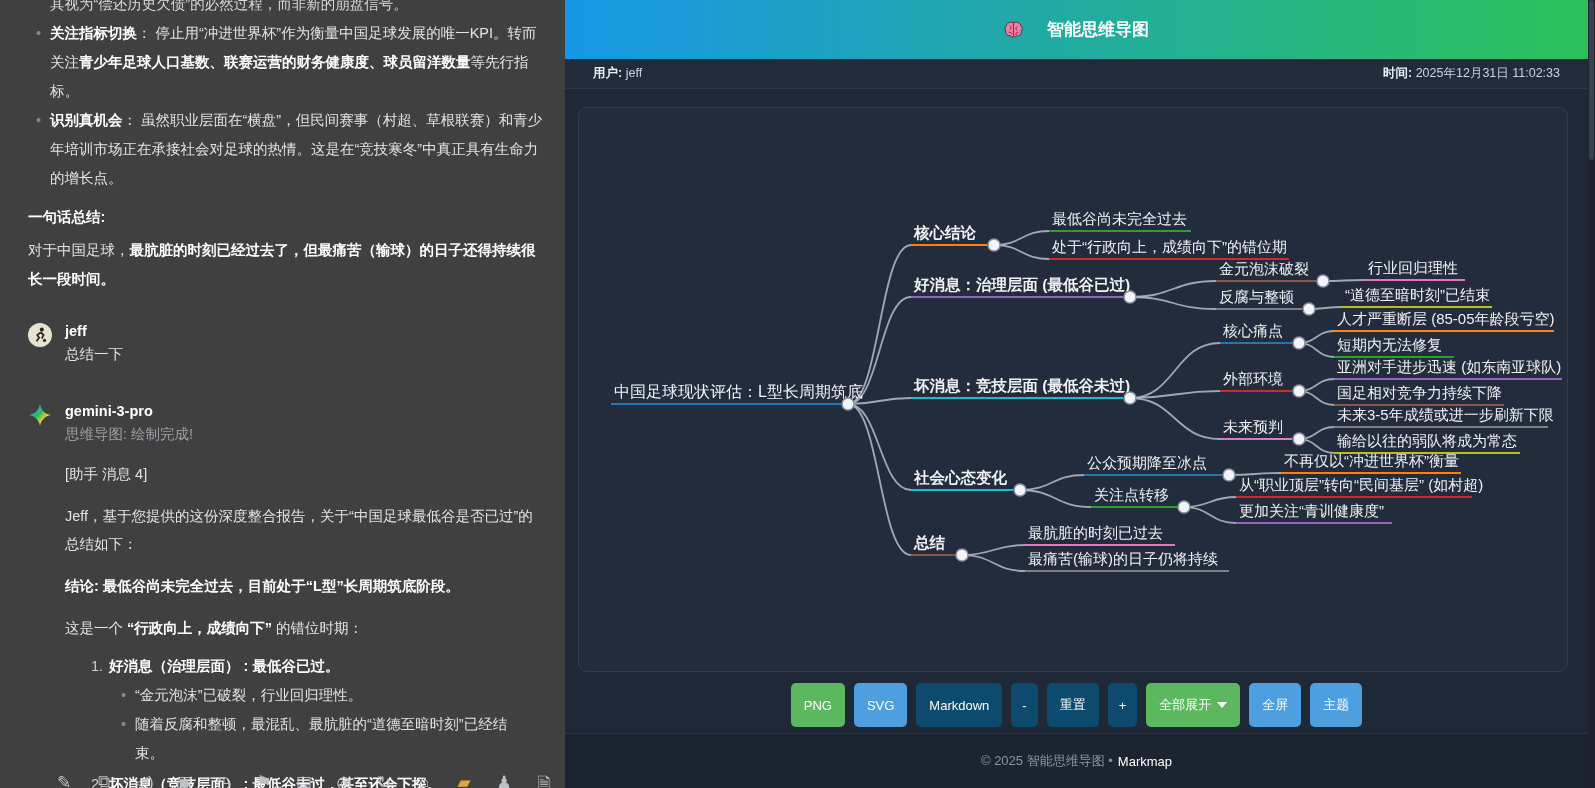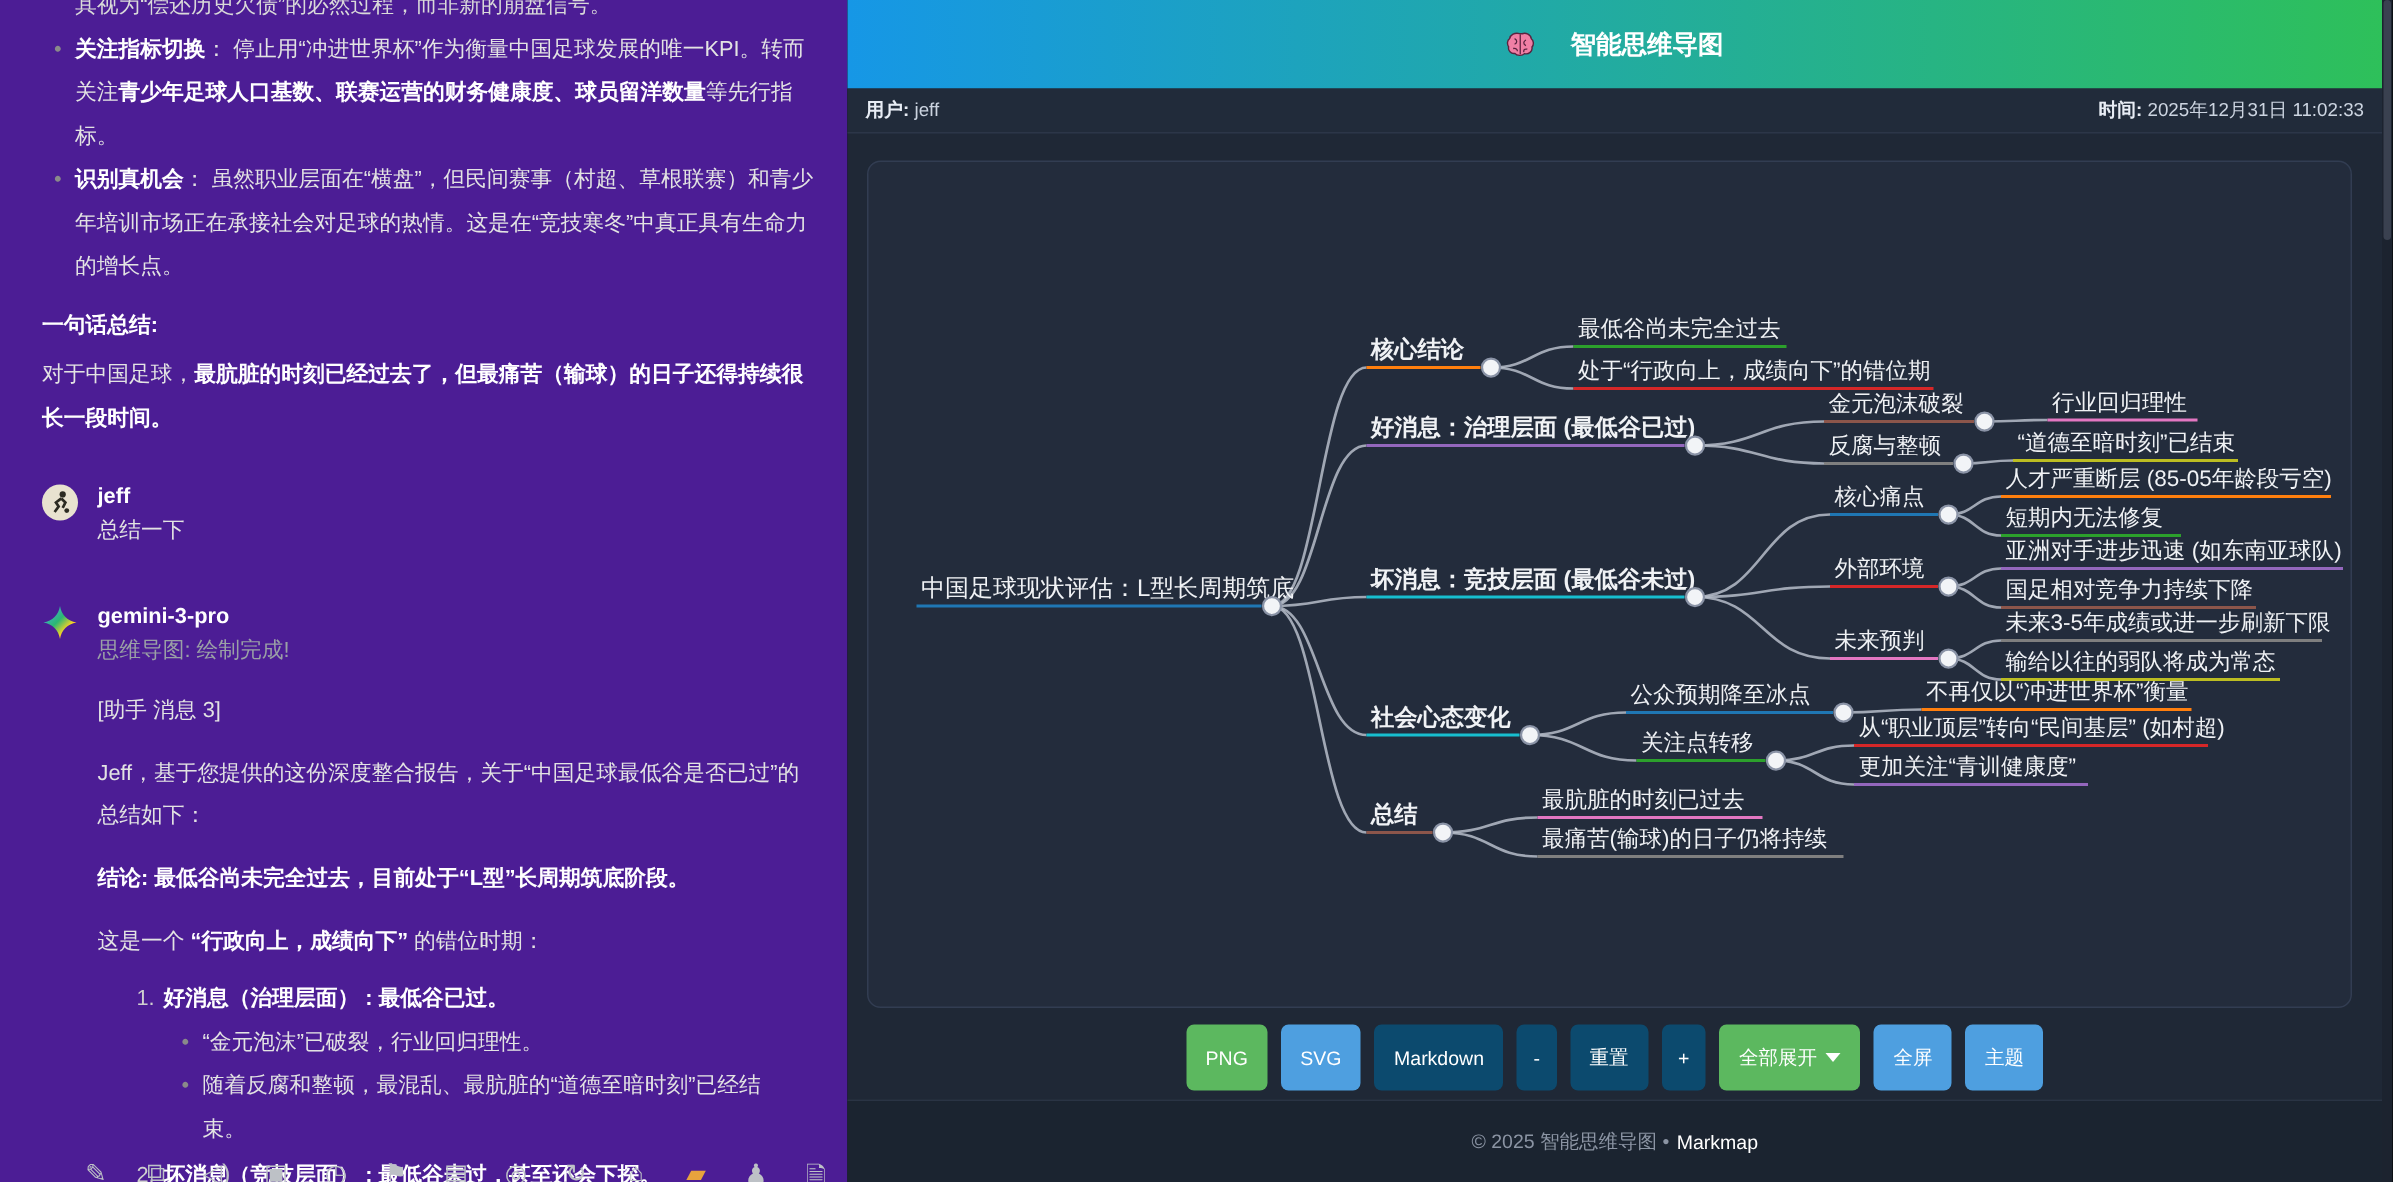--- a/index.html
+++ b/index.html
@@ -1,20 +1,20 @@
 <!DOCTYPE html>
 <html><head>
 <meta charset="utf-8">
 <style>
   * { margin:0; padding:0; box-sizing:border-box; }
   html,body { width:1595px; height:788px; overflow:hidden; background:#000; font-family:"Liberation Sans", sans-serif; }
   .stage { position:relative; width:1595px; height:788px; overflow:hidden; }
 
   
-  .chat { position:absolute; left:0; top:0; width:565px; height:788px; background:#4c1d95; color:#e3e3e3; overflow:hidden;text-decoration:underline; }
+  .chat { position:absolute; left:0; top:0; width:565px; height:788px; background:#404040; color:#e3e3e3; overflow:hidden;text-decoration:underline; }
   .chat-inner { position:absolute; left:0; top:-10px; width:565px; padding:0 18px 0 28px; font-size:14.5px; line-height:29px; }
   .chat b, .chat strong { color:#fff; font-weight:bold; }
   .cont-line { padding-left:22px; color:#d9d9d9; }
   ul.top-bullets { list-style:none; }
   ul.top-bullets > li { position:relative; padding-left:22px; }
   ul.top-bullets > li .blt { position:absolute; left:8px; color:#8a8a8a; }
   .h-line { font-weight:bold; color:#fff; margin-top:10px; }
   .para { margin-top:4px; }
   .msg-block { display:flex; margin-top:26px; }
   .avatar { width:24px; height:24px; border-radius:50%; flex:0 0 24px; margin-top:3px; }
@@ -31,21 +31,21 @@
   ul.sub-bullets { list-style:none; }
   ul.sub-bullets > li { position:relative; padding-left:26px; }
   ul.sub-bullets > li .blt { position:absolute; left:12px; color:#8a8a8a; }
   .icon-row { position:absolute; left:55px; bottom:-10px; display:flex; gap:22px; color:#bdc1c6; font-size:17px; height:26px; overflow:hidden; }
   .icon-row .ic { width:18px; text-align:center; }
   .ic.orange { color:#e8a33d; }
 
   
   .app { position:absolute; left:565px; top:0; width:1023px; height:788px; background:#1f2836; }
   .app-header { height:59px; background:linear-gradient(90deg,#1697e6,#2ec05a); display:flex; align-items:center; justify-content:center; color:#fff; font-weight:bold; font-size:17px; gap:24px; }
-  .userbar { height:30px; background:#212b3a; border-bottom:1px solid #2c3648; display:flex; align-items:center; padding:0 12px; font-size:12.5px; color:#ccd4e0; }
+  .userbar { height:30px; background:#212b3a; border-bottom:1px solid #2c3648; display:flex; align-items:center; padding:0 28px; font-size:12.5px; color:#ccd4e0; }
   .userbar .right { margin-left:auto; }
   .userbar b { color:#e8edf5; }
   .mindmap-box { position:absolute; left:13px; top:107px; width:990px; height:565px; border:1px solid #323d52; border-radius:9px; background:#232c3c; overflow:hidden; }
   .mm-link { fill:none; stroke:#b6bdc9; stroke-width:1.8; opacity:0.85; }
   .mm-text { fill:#f0f2f5; font-family:"Liberation Sans", sans-serif; }
   .mm-bold { font-weight:bold; }
   .mm-circle { fill:#f2f4f7; stroke:#8a93a6; stroke-width:1.5; }
   .toolbar { position:absolute; left:0; top:683px; width:1023px; display:flex; justify-content:center; gap:9px; }
   .tbtn { height:44px; border:none; border-radius:5px; color:#fff; font-size:13px; padding:0 13px; font-family:"Liberation Sans", sans-serif; cursor:pointer; display:flex; align-items:center; gap:6px; }
   .tbtn.green { background:#5cb85f; }
@@ -106,21 +106,21 @@
               <stop offset="0.7" stop-color="#f9d423"></stop>
                   <stop offset="1" stop-color="#e1453e"></stop>
             </linearGradient>
               </defs>
             <path d="M12 1 C13 7 17 11 23 12 C17 13 13 17 12 23 C11 17 7 13 1 12 C7 11 11 7 12 1 Z" fill="url(#gg)"></path>
           </svg>
         </div>
         <div class="msg-body" style="width:470px;">
           <div class="msg-name">gemini-3-pro</div>
           <div class="msg-status">思维导图: 绘制完成!</div>
-          <div class="asst-para">[助手 消息 3]</div>
+          <div class="asst-para">[助手 消息 4]</div>
           <div class="asst-para">Jeff，基于您提供的这份深度整合报告，关于“中国足球最低谷是否已过”的总结如下：</div>
           <div class="asst-para"><strong>结论: 最低谷尚未完全过去，目前处于“L型”长周期筑底阶段。</strong></div>
           <div class="asst-para"><span>这是一个 </span><strong>“行政向上，成绩向下”</strong><span> 的错位时期：</span></div>
 
           <ol class="num-list">
             <li>
               <span class="num">1.</span>
               <strong>好消息（治理层面） : 最低谷已过。</strong>
               <ul class="sub-bullets">
                 <li><span class="blt">•</span><strong></strong><span>“金元泡沫”已破裂，行业回归理性。</span></li>

